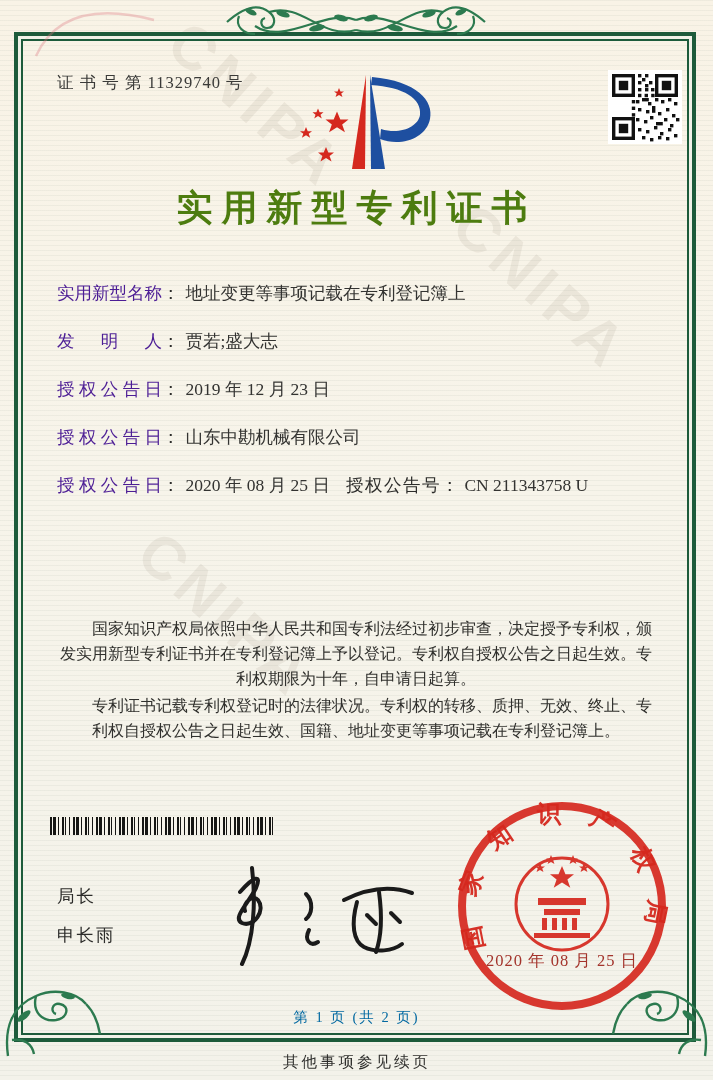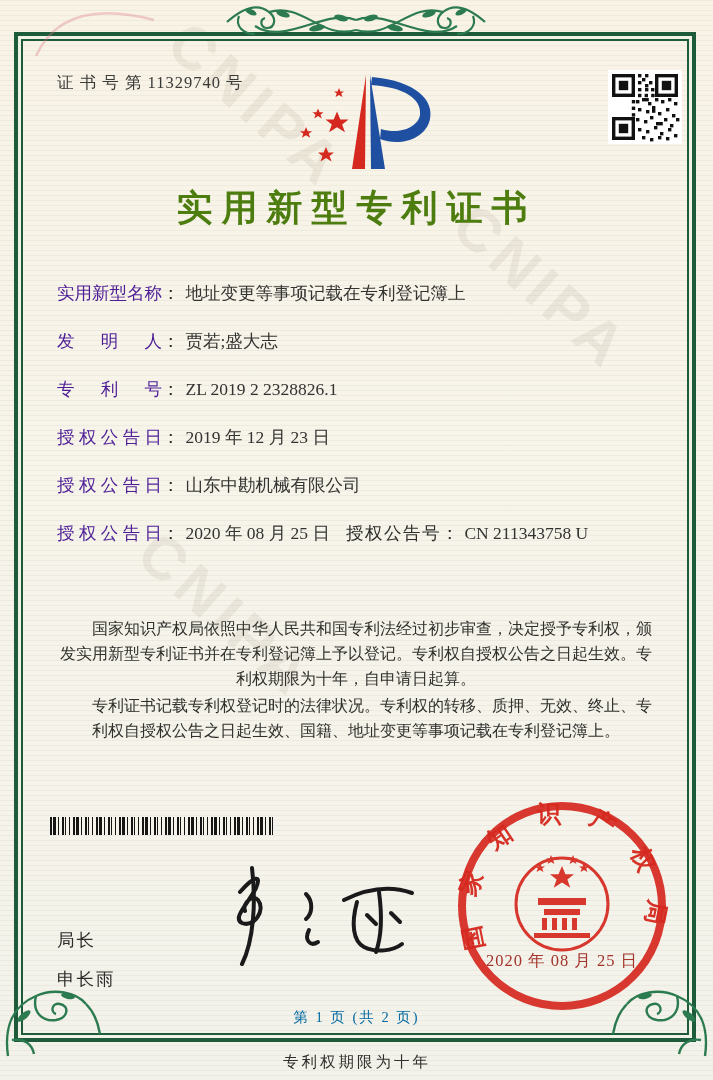--- a/index.html
+++ b/index.html
@@ -45,21 +45,21 @@
   .grant-right{margin-left:16px;}
   .glabel{letter-spacing:1.5px;}
   .paras{left:57px;top:616px;width:598px;z-index:2;}
   .paras p{margin:0 0 2px 0;font-size:16px;line-height:25px;text-indent:2em;color:#30302d;text-align:center;}
   .barcode{left:50px;top:817px;width:224px;height:18px;
     background:repeating-linear-gradient(90deg,
       #161614 0 2px,#f6f3ea 2px 3px,#161614 3px 6px,#f6f3ea 6px 8px,
       #161614 8px 9px,#f6f3ea 9px 12px,#161614 12px 14px,#f6f3ea 14px 15px,
       #161614 15px 16px,#f6f3ea 16px 19px,#161614 19px 20px,#f6f3ea 20px 23px);
   }
-  .signer{left:57px;top:884px;font-size:17.5px;letter-spacing:2px;margin-top:44px;}
+  .signer{left:57px;top:884px;font-size:17.5px;letter-spacing:2px;}
   .signer div{margin-bottom:15px;}
   .signature{left:178px;top:858px;width:260px;height:112px;}
   .seal{left:452px;top:796px;width:220px;height:220px;z-index:2;}
   .seal-date{left:452px;top:950px;width:220px;text-align:center;font-size:16.5px;color:#a3342c;letter-spacing:1px;z-index:3;}
   .page-info{left:0;top:1008px;width:713px;text-align:center;font-size:14.5px;color:#0369a1;letter-spacing:2px;}
   .footer-note{left:283px;top:1052px;font-size:15.5px;color:#2f2f2d;letter-spacing:3px;}
 </style>
 </head>
 <body>
 
@@ -205,23 +205,20 @@
 <div class="abs title">实用新型专利证书</div>
 
 <div class="abs fields">
   <div class="frow">
     <span class="flabel">实用新型名称</span><span class="fcolon">：</span><span class="fvalue">地址变更等事项记载在专利登记簿上</span>
   </div>
   <div class="frow">
     <span class="flabel">发明人</span><span class="fcolon">：</span><span class="fvalue">贾若;盛大志</span>
   </div>
   <div class="frow">
-    <span class="flabel">专利号</span><span class="fcolon">：</span><span class="fvalue">ZL 2019 2 2328826.1</span>
-  </div>
-  <div class="frow">
     <span class="flabel">授权公告日</span><span class="fcolon">：</span><span class="fvalue">2019 年 12 月 23 日</span>
   </div>
   <div class="frow">
     <span class="flabel">授权公告日</span><span class="fcolon">：</span><span class="fvalue">山东中勘机械有限公司</span>
   </div>
   <div class="frow">
     <span class="flabel">授权公告日</span><span class="fcolon">：</span><span class="fvalue">2020 年 08 月 25 日</span><span class="grant-right"><span class="glabel">授权公告号</span><span class="fcolon">：</span><span class="fvalue">CN 211343758 U</span></span>
   </div>
 </div>
 
@@ -273,13 +270,13 @@
     <rect x="100" y="122" width="5" height="12"></rect>
     <rect x="110" y="122" width="5" height="12"></rect>
     <rect x="120" y="122" width="5" height="12"></rect>
     <rect x="82" y="137" width="56" height="5"></rect>
   </g>
 </svg>
 <div class="abs seal-date">2020 年 08 月 25 日</div>
 
 <div class="abs page-info">第 1 页 (共 2 页)</div>
 
-<div class="abs footer-note">专利权期限为十年</div>
+<div class="abs footer-note">其他事项参见续页</div>
 
 </body></html>

